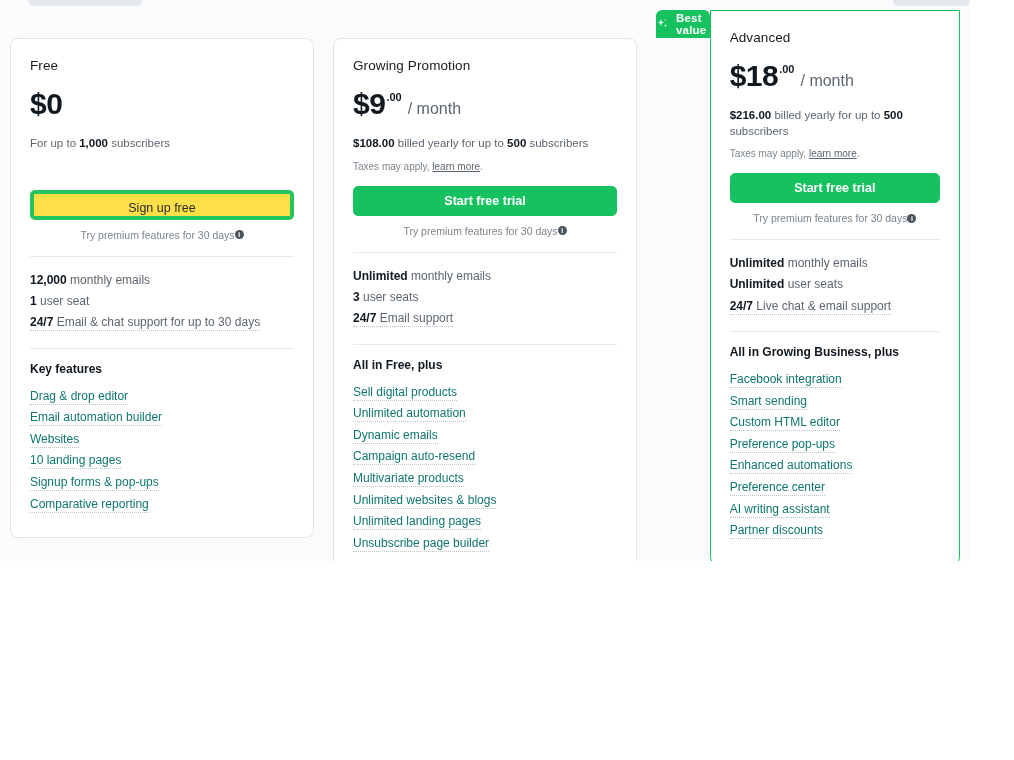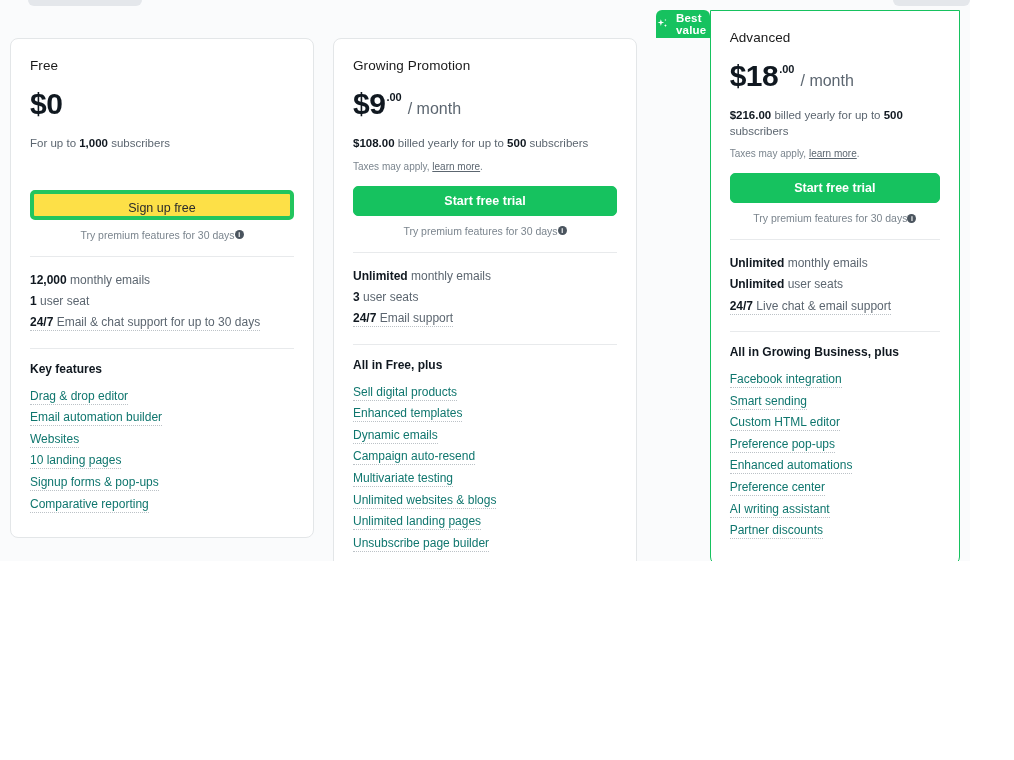--- a/index.html
+++ b/index.html
@@ -272,24 +272,24 @@
           </div>
           <div class="divider"></div>
           <div class="specs">
             <div class="spec"><b>Unlimited</b> monthly emails</div>
             <div class="spec"><b>3</b> user seats</div>
             <div class="spec"><span class="dotted"><b>24/7</b> Email support</span></div>
           </div>
           <div class="divider"></div>
           <div class="features-title">All in Free, plus</div>
           <div class="feature"><span>Sell digital products</span></div>
-          <div class="feature"><span>Enhanced templates</span></div>
+          <div class="feature"><span>Unlimited automation</span></div>
           <div class="feature"><span>Dynamic emails</span></div>
           <div class="feature"><span>Campaign auto-resend</span></div>
-          <div class="feature"><span>Multivariate testing</span></div>
+          <div class="feature"><span>Multivariate products</span></div>
           <div class="feature"><span>Unlimited websites &amp; blogs</span></div>
           <div class="feature"><span>Unlimited landing pages</span></div>
           <div class="feature"><span>Unsubscribe page builder</span></div>
         </div>
       </div>
       <div class="featured-col">
         <div class="banner">
           <span>
             <svg viewBox="0 0 16 16" width="13" height="13" class="sparkle-icon">
               <path d="M6 1.5 L7.0 4.6 L10.1 5.6 L7.0 6.6 L6 9.7 L5.0 6.6 L1.9 5.6 L5.0 4.6 Z" fill="#ffffff"></path>

